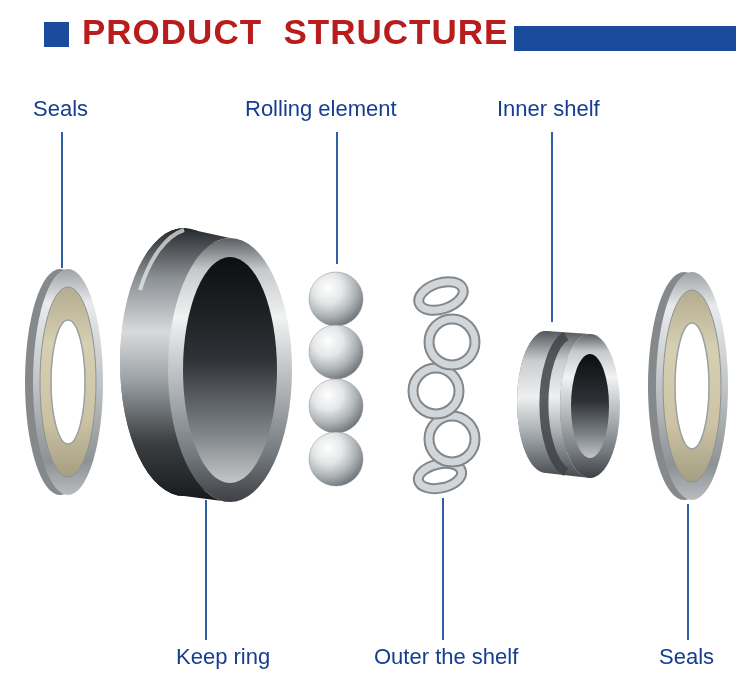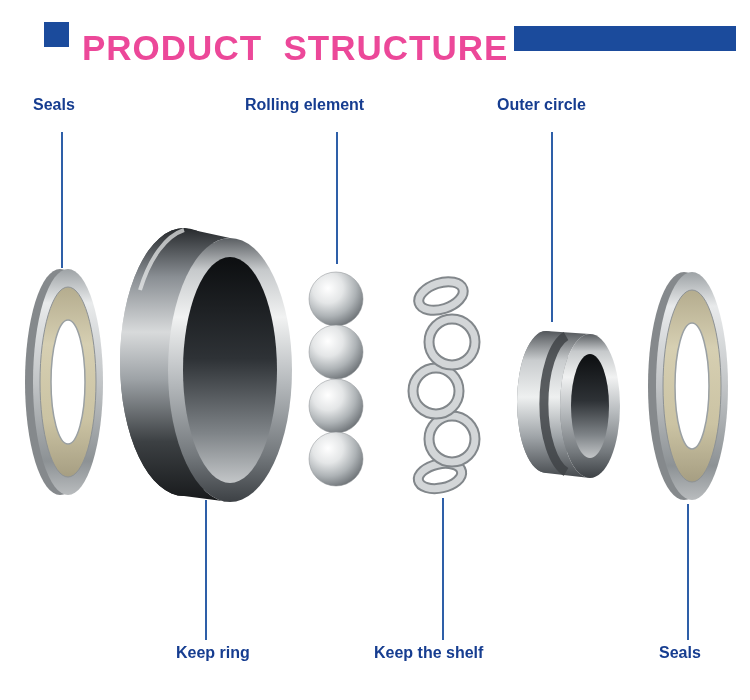--- a/index.html
+++ b/index.html
@@ -4,26 +4,26 @@
 <style>
   html,body{margin:0;padding:0;}
   body{
     width:750px;height:700px;position:relative;background:#ffffff;
     font-family:"Liberation Sans",sans-serif;overflow:hidden;
   }
   .accent{background:#1b4b9c;position:absolute;}
   #title-square{left:44px;top:22px;width:25px;height:25px;}
   #title-bar{left:514px;top:26px;width:222px;height:25px;}
   h1.page-title{
-    position:absolute;left:82px;top:28px;margin:0;
+    position:absolute;left:82px;top:12px;margin:0;
     font-size:35px;font-weight:bold;letter-spacing:1px;
-    color:#ec4899;white-space:pre;
+    color:#b91c1c;white-space:pre;
   }
   .diagram-label{
-    position:absolute;color:#163d90;font-size:16px;font-weight:700;
+    position:absolute;color:#163d90;font-size:22px;font-weight:400;
     white-space:nowrap;
     text-align:center;
   }
   #lbl-seals-top{left:33px;top:96px;}
   #lbl-rolling-element{left:245px;top:96px;}
   #lbl-inner-circle{left:497px;top:96px;}
   #lbl-outer-ring{left:176px;top:644px;}
   #lbl-keep-the-shelf{left:374px;top:644px;}
   #lbl-seals-bottom{left:659px;top:644px;}
   svg#diagram{position:absolute;left:0;top:0;}
@@ -148,16 +148,16 @@
   <g>
     <ellipse cx="684" cy="386" rx="36" ry="114" fill="#85898c"></ellipse>
     <ellipse cx="692" cy="386" rx="36" ry="114" fill="url(#gradSealRim)"></ellipse>
     <ellipse cx="692" cy="386" rx="29" ry="96" fill="url(#gradSealFace)" stroke="#8d9295" stroke-width="1"></ellipse>
     <ellipse cx="692" cy="386" rx="17" ry="63" fill="#ffffff" stroke="#9aa0a3" stroke-width="1.5"></ellipse>
   </g>
 </svg>
 
 <div id="lbl-seals-top" class="diagram-label">Seals</div>
 <div id="lbl-rolling-element" class="diagram-label">Rolling element</div>
-<div id="lbl-inner-circle" class="diagram-label">Outer circle</div>
+<div id="lbl-inner-circle" class="diagram-label">Inner shelf</div>
 <div id="lbl-outer-ring" class="diagram-label">Keep ring</div>
-<div id="lbl-keep-the-shelf" class="diagram-label">Keep the shelf</div>
+<div id="lbl-keep-the-shelf" class="diagram-label">Outer the shelf</div>
 <div id="lbl-seals-bottom" class="diagram-label">Seals</div>
 
 </body></html>

